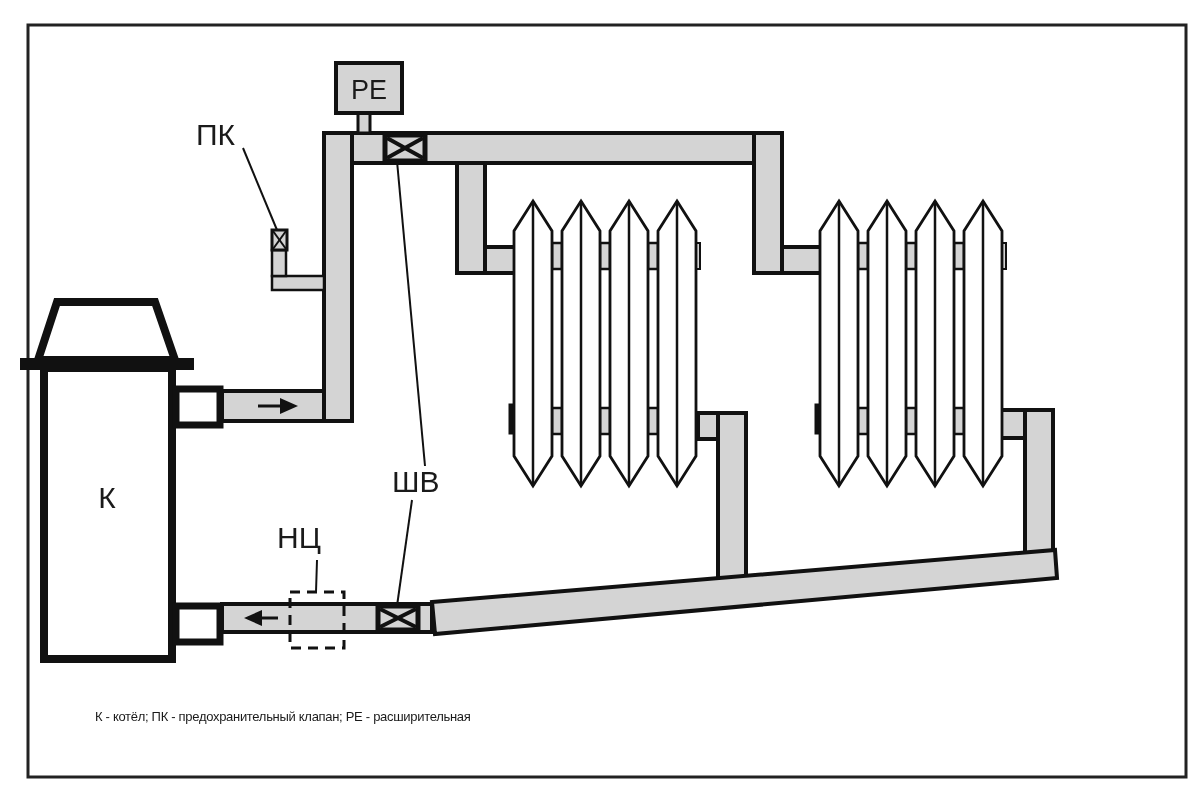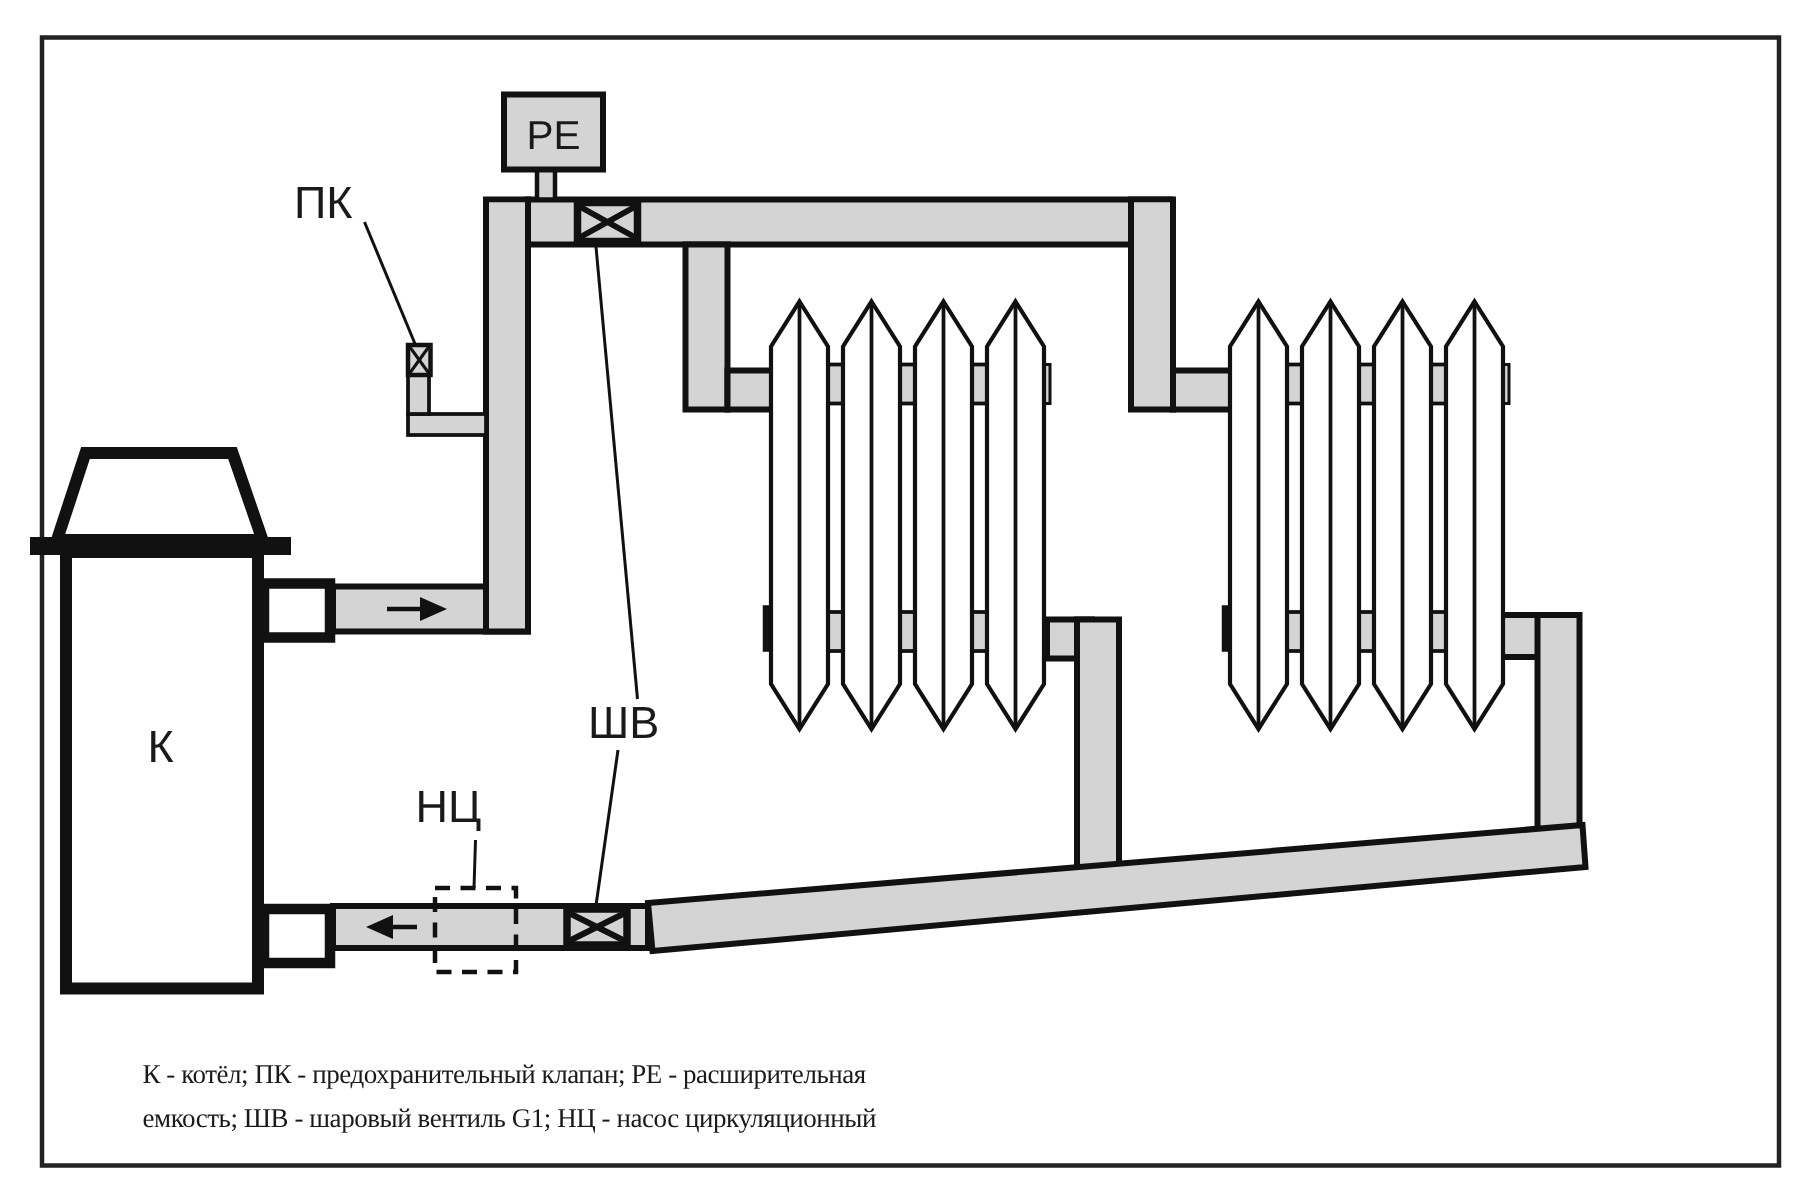--- a/index.html
+++ b/index.html
@@ -1,21 +1,21 @@
 <!DOCTYPE html>
 <html><head>
 <meta charset="utf-8">
 <style>
   html, body { margin: 0; padding: 0; background: #ffffff; }
   body { width: 1200px; height: 800px; position: relative; overflow: hidden; font-family: "Liberation Sans", sans-serif; }
   svg { position: absolute; left: 0; top: 0; }
   .pipe { fill: #d4d4d4; stroke: #111; stroke-width: 4; }
   .thin { fill: none; stroke: #111; stroke-width: 2; }
   .lbl { font-family: "Liberation Sans", sans-serif; font-size: 30px; fill: #1a1a1a; }
-  .legend { position: absolute; left: 95px; top: 702px; font-family: Liberation Serif, serif; font-size: 18px; color: #1a1a1a; line-height: 29px; letter-spacing: -0.3px; }
+  .legend { position: absolute; left: 95px; top: 702px; font-family: Liberation Sans, sans-serif; font-size: 13px; color: #1a1a1a; line-height: 29px; letter-spacing: -0.3px; }
   .legend div { white-space: nowrap; }
 </style>
 </head>
 <body>
 
 <svg width="1200" height="800" viewBox="0 0 1200 800">
 
   <rect x="28" y="25" width="1158" height="752" fill="none" stroke="#222" stroke-width="3"></rect>
 
   <g>
@@ -136,14 +136,13 @@
       <line x1="887" y1="201" x2="887" y2="486" stroke="#111" stroke-width="2.5"></line>
       <polygon points="935,201 954,231 954,456 935,486 916,456 916,231" fill="#fff" stroke="#111" stroke-width="2.8"></polygon>
       <line x1="935" y1="201" x2="935" y2="486" stroke="#111" stroke-width="2.5"></line>
       <polygon points="983,201 1002,231 1002,456 983,486 964,456 964,231" fill="#fff" stroke="#111" stroke-width="2.8"></polygon>
       <line x1="983" y1="201" x2="983" y2="486" stroke="#111" stroke-width="2.5"></line>
     </g>
 </svg>
 
 <div class="legend">
   <div>К - котёл; ПК - предохранительный клапан; РЕ - расширительная</div>
-  <div>емкость; ШВ - шаровый вентиль G1; НЦ - насос циркуляционный</div>
 </div>
 
 </body></html>

